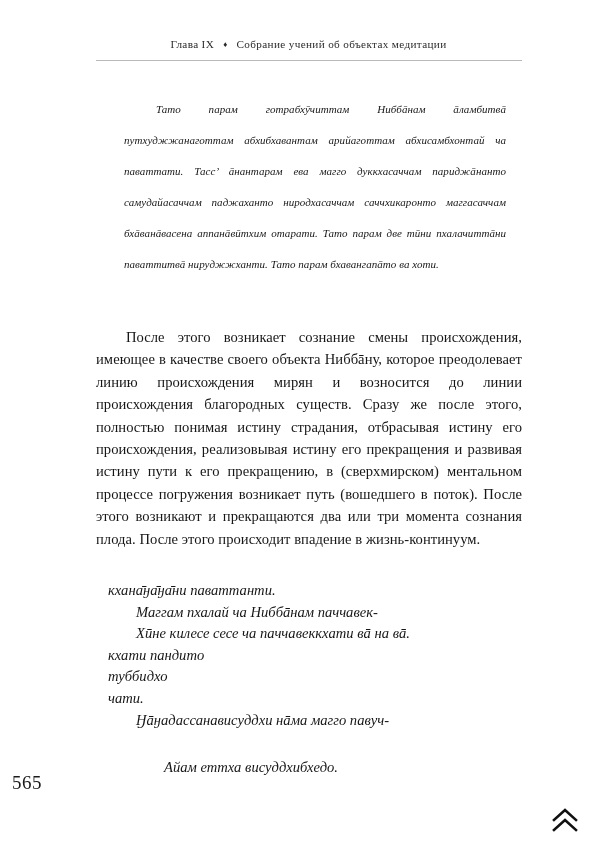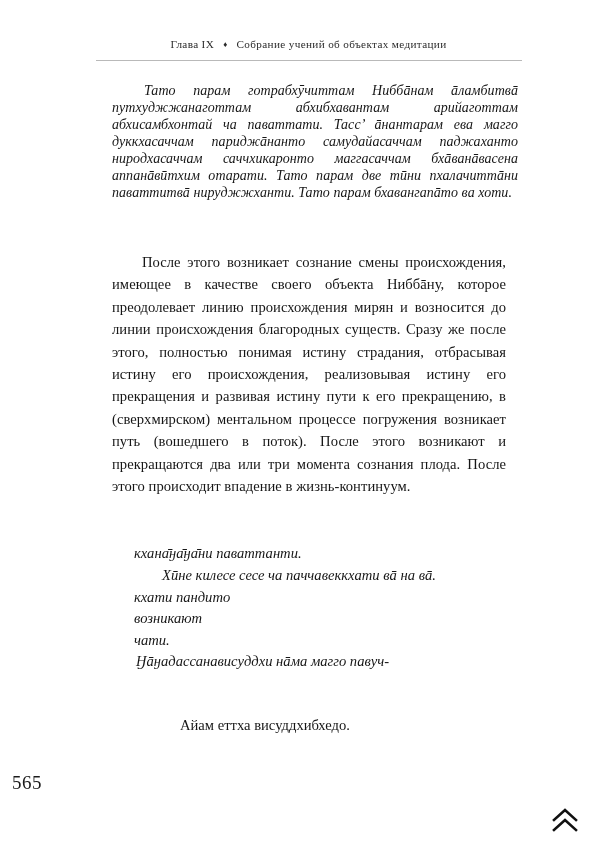--- a/index.html
+++ b/index.html
@@ -65,39 +65,39 @@
   
   .textblock {
     position: absolute;
     left: 96px;
     top: 78px;
     width: 426px;
   }
 
   .quote {
     font-style: italic;
-    font-size: 14px;
-    line-height: 17px;
+    font-size: 11px;
+    line-height: 31px;
     text-align: justify;
     text-justify: inter-word;
-    margin: 4px;
+    margin: 16px;
     padding: 0 0 0 0;
     letter-spacing: 0.05px;
   }
   .quote.first {
     padding-left: 12px;
     text-indent: 32px;
   }
 
   .body-para {
     font-size: 14.6px;
     line-height: 22.4px;
     text-align: justify;
     text-justify: inter-word;
-    margin: 16px;
+    margin: 0;
     text-indent: 30px;
     letter-spacing: 0.04px;
   }
 
   .spacer-lg { height: 30px; }
   .spacer-md { height: 26px; }
 
   .verse {
     font-style: italic;
     font-size: 14.6px;
@@ -109,27 +109,27 @@
   }
   .verse-line {
     display: block;
     text-indent: 28px;
   }
   .verse-line.cont {
     text-indent: 0;
   }
   .verse-line.nojust {
     text-align: left;
-    margin-left: 26px;
   }
 
   .verse-final {
+    font-style: italic;
     font-size: 14.6px;
     line-height: 21.6px;
-    margin: 16px;
+    margin: 0;
     padding-left: 12px;
     text-indent: 56px;
     text-align: left;
   }
 
   
   .folio {
     position: absolute;
     left: 12px;
     top: 772px;
@@ -170,23 +170,24 @@
     <p class="quote first">Тато парам готрабхӯчиттам Ниббāнам āламбитвā путхуджжанаготтам абхибхавантам арийаготтам абхисамбхонтай ча паваттати. Тасс’ āнантарам ева магго дуккхасаччам париджāнанто самудайасаччам паджаханто ниродхасаччам саччхикаронто маггасаччам бхāванāвасена аппанāвӣтхим отарати. Тато парам две тӣни пхалачиттāни паваттитвā нируджжханти. Тато парам бхавангапāто ва хоти.</p>
 
     <div class="spacer-lg"></div>
 
     <p class="body-para">После этого возникает сознание смены происхождения, имеющее в качестве своего объекта Ниббāну, которое преодолевает линию происхождения мирян и возносится до линии происхождения благородных существ. Сразу же после этого, полностью понимая истину страдания, отбрасывая истину его происхождения, реализовывая истину его прекращения и развивая истину пути к его прекращению, в (сверхмирском) ментальном процессе погружения возникает путь (вошедшего в поток). После этого возникают и прекращаются два или три момента сознания плода. После этого происходит впадение в жизнь-континуум.</p>
 
     <div class="spacer-lg"></div>
 
     <p class="verse">
       <span class="verse-line cont nojust">кхана̄ӈа̄ӈа̄ни паваттанти.</span>
+      <span class="verse-line">Маггам пхалай ча Ниббāнам паччавек-</span>
       <span class="verse-line nojust">Хӣне килесе сесе ча паччавеккхати вā на вā.</span>
       <span class="verse-line cont nojust">кхати пандито</span>
-      <span class="verse-line cont nojust">возникают</span>
+      <span class="verse-line cont nojust">туббидхо</span>
       <span class="verse-line cont nojust">чати.</span>
       <span class="verse-line">Ӈāӈадассанависуддхи нāма магго павуч-</span>
     </p>
 
     <div class="spacer-md"></div>
 
     <p class="verse-final">Айам еттха висуддхибхедо.</p>
 
   </div>
 

